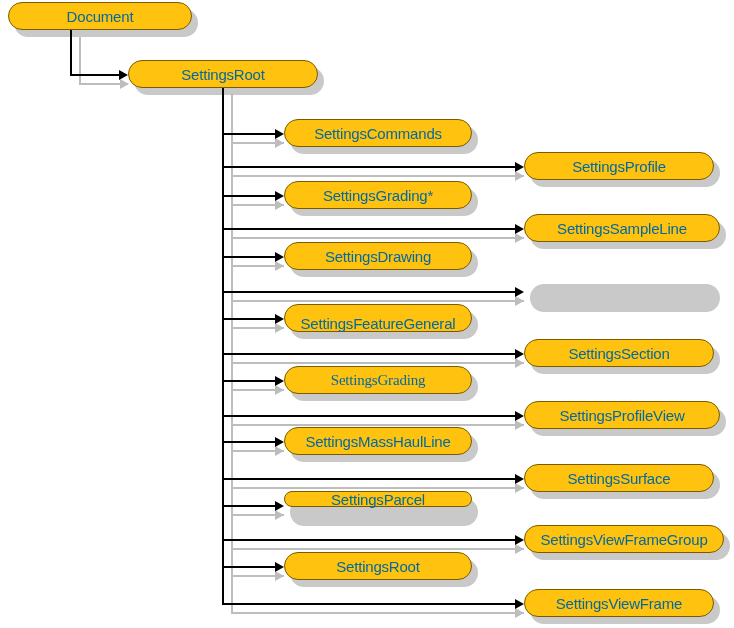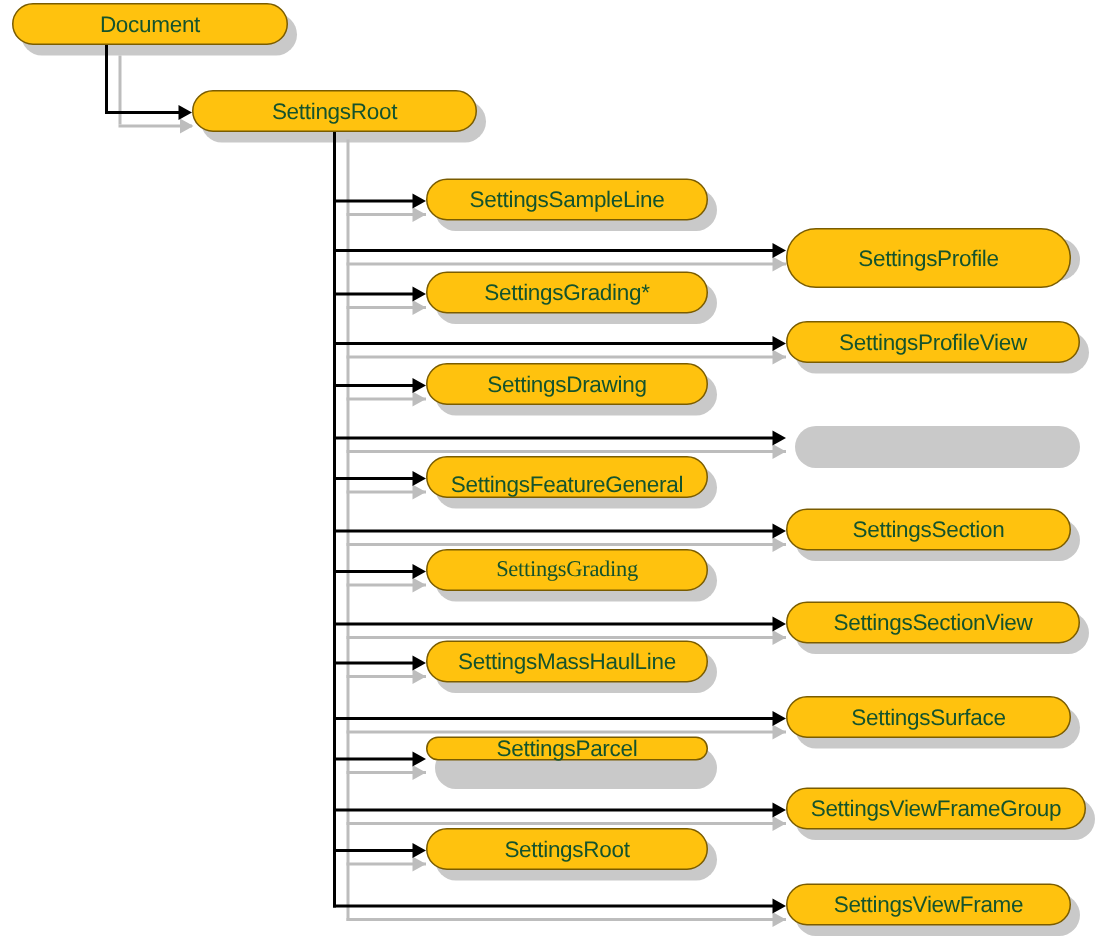--- a/index.html
+++ b/index.html
@@ -12,21 +12,21 @@
   }
   #diagram{
     position:absolute;left:0;top:0;width:734px;height:628px;
   }
   .node{
     position:absolute;
     box-sizing:border-box;
     background:#FFC20E;
     border:1.5px solid #7a5c00;
     border-radius:999px;
-    color:#14532d;
+    color:#0369a1;
     display:flex;
     align-items:center;
     justify-content:center;
     font-size:15px;
     line-height:1;
     white-space:nowrap;
     letter-spacing:-0.2px;
     z-index:3;
   }
   .shadow{
@@ -81,21 +81,21 @@
     <div class="shadow" style="left: 134px; top: 67px; width: 190px; height: 28px;"></div>
     <div class="node" style="left: 128px; top: 60px; width: 190px; height: 28px;">
       <span>SettingsRoot</span>
     </div>
     <div class="edge-gray" style="left: 231px; top: 142px; width: 53px; height: 2px;"></div>
     <div class="arrow-gray" style="left: 275px; top: 138px;"></div>
     <div class="edge-black" style="left: 222px; top: 133px; width: 55px; height: 2px;"></div>
     <div class="arrow-black" style="left: 275px; top: 129px;"></div>
     <div class="shadow" style="left: 290px; top: 126px; width: 188px; height: 28px;"></div>
     <div class="node" style="left: 284px; top: 119px; width: 188px; height: 28px;">
-      <span>SettingsSampleLine</span>
+      <span>SettingsCommands</span>
     </div>
     <div class="edge-gray" style="left: 231px; top: 204px; width: 53px; height: 2px;"></div>
     <div class="arrow-gray" style="left: 275px; top: 200px;"></div>
     <div class="edge-black" style="left: 222px; top: 195px; width: 55px; height: 2px;"></div>
     <div class="arrow-black" style="left: 275px; top: 191px;"></div>
     <div class="shadow" style="left: 290px; top: 188px; width: 188px; height: 28px;"></div>
     <div class="node" style="left: 284px; top: 181px; width: 188px; height: 28px;">
       <span>SettingsGrading*</span>
     </div>
     <div class="edge-gray" style="left: 231px; top: 265px; width: 53px; height: 2px;"></div>
@@ -144,51 +144,51 @@
     <div class="arrow-black" style="left: 275px; top: 562px;"></div>
     <div class="shadow" style="left: 290px; top: 559px; width: 188px; height: 28px;"></div>
     <div class="node" style="left: 284px; top: 552px; width: 188px; height: 28px;">
       <span>SettingsRoot</span>
     </div>
     <div class="edge-gray" style="left: 231px; top: 175px; width: 293px; height: 2px;"></div>
     <div class="arrow-gray" style="left: 515px; top: 171px;"></div>
     <div class="edge-black" style="left: 222px; top: 166px; width: 295px; height: 2px;"></div>
     <div class="arrow-black" style="left: 515px; top: 162px;"></div>
     <div class="shadow" style="left: 530px; top: 159px; width: 190px; height: 28px;"></div>
-    <div class="node" style="left: 524px; top: 152px; width: 190px; height: 40px; justify-content: center;">
+    <div class="node" style="left: 524px; top: 152px; width: 190px; height: 28px; justify-content: center;">
       <span>SettingsProfile</span>
     </div>
     <div class="edge-gray" style="left: 231px; top: 237px; width: 293px; height: 2px;"></div>
     <div class="arrow-gray" style="left: 515px; top: 233px;"></div>
     <div class="edge-black" style="left: 222px; top: 228px; width: 295px; height: 2px;"></div>
     <div class="arrow-black" style="left: 515px; top: 224px;"></div>
     <div class="shadow" style="left: 530px; top: 221px; width: 196px; height: 28px;"></div>
     <div class="node" style="left: 524px; top: 214px; width: 196px; height: 28px;">
-      <span>SettingsProfileView</span>
+      <span>SettingsSampleLine</span>
     </div>
     <div class="edge-gray" style="left: 231px; top: 300px; width: 293px; height: 2px;"></div>
     <div class="arrow-gray" style="left: 515px; top: 296px;"></div>
     <div class="edge-black" style="left: 222px; top: 291px; width: 295px; height: 2px;"></div>
     <div class="arrow-black" style="left: 515px; top: 287px;"></div>
     <div class="shadow" style="left: 530px; top: 284px; width: 190px; height: 28px;"></div>
     <div class="edge-gray" style="left: 231px; top: 362px; width: 293px; height: 2px;"></div>
     <div class="arrow-gray" style="left: 515px; top: 358px;"></div>
     <div class="edge-black" style="left: 222px; top: 353px; width: 295px; height: 2px;"></div>
     <div class="arrow-black" style="left: 515px; top: 349px;"></div>
     <div class="shadow" style="left: 530px; top: 346px; width: 190px; height: 28px;"></div>
     <div class="node" style="left: 524px; top: 339px; width: 190px; height: 28px;">
       <span>SettingsSection</span>
     </div>
     <div class="edge-gray" style="left: 231px; top: 424px; width: 293px; height: 2px;"></div>
     <div class="arrow-gray" style="left: 515px; top: 420px;"></div>
     <div class="edge-black" style="left: 222px; top: 415px; width: 295px; height: 2px;"></div>
     <div class="arrow-black" style="left: 515px; top: 411px;"></div>
     <div class="shadow" style="left: 530px; top: 408px; width: 196px; height: 28px;"></div>
     <div class="node" style="left: 524px; top: 401px; width: 196px; height: 28px;">
-      <span>SettingsSectionView</span>
+      <span>SettingsProfileView</span>
     </div>
     <div class="edge-gray" style="left: 231px; top: 487px; width: 293px; height: 2px;"></div>
     <div class="arrow-gray" style="left: 515px; top: 483px;"></div>
     <div class="edge-black" style="left: 222px; top: 478px; width: 295px; height: 2px;"></div>
     <div class="arrow-black" style="left: 515px; top: 474px;"></div>
     <div class="shadow" style="left: 530px; top: 471px; width: 190px; height: 28px;"></div>
     <div class="node" style="left: 524px; top: 464px; width: 190px; height: 28px;">
       <span>SettingsSurface</span>
     </div>
     <div class="edge-gray" style="left: 231px; top: 548px; width: 293px; height: 2px;"></div>

